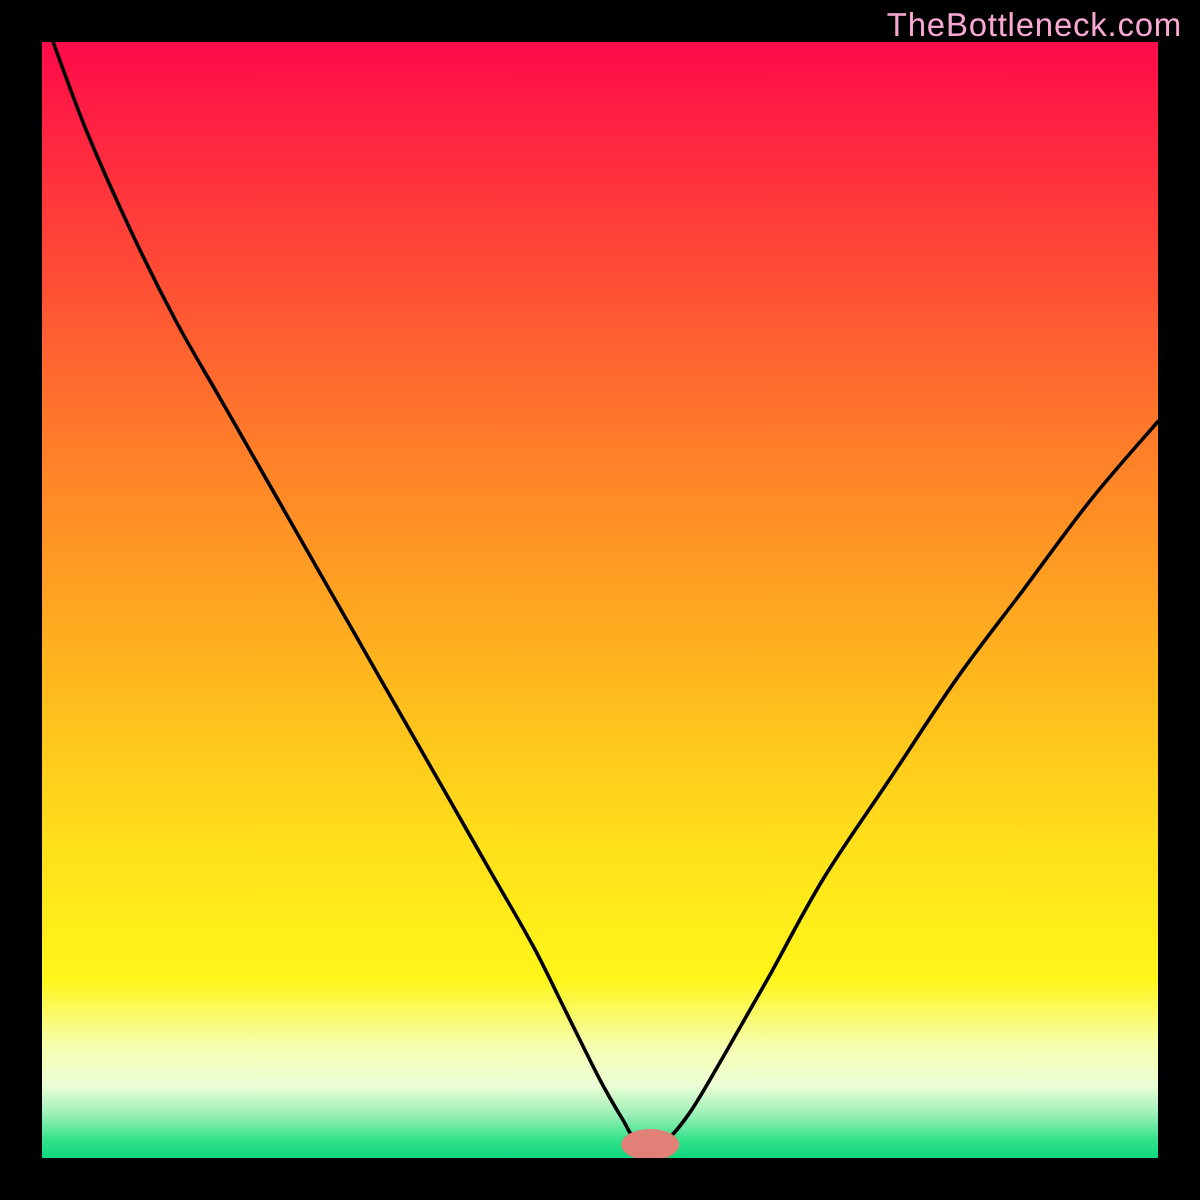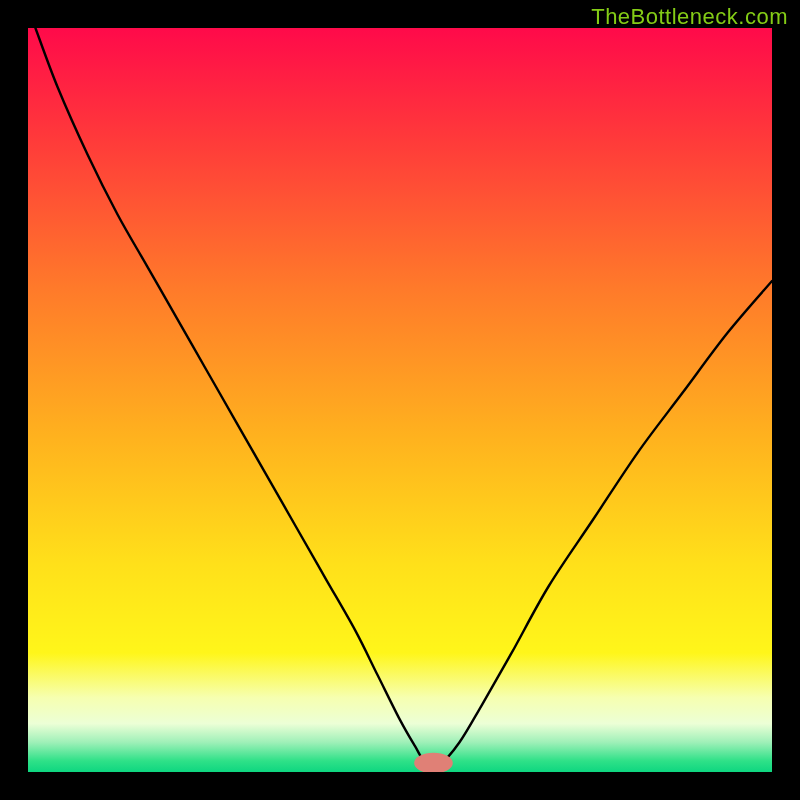--- a/index.html
+++ b/index.html
@@ -16,21 +16,21 @@
     top: 0;
     left: 0;
     width: 800px;
     height: 800px;
     background: #000;
   }
   .watermark {
     position: absolute;
     top: 4px;
     right: 12px;
-    color: #84cc16;
+    color: #f9a8d4;
     font-size: 22px;
     letter-spacing: 0.5px;
     font-weight: 400;
     user-select: none;
   }
   .plot {
     position: absolute;
     left: 28px;
     top: 28px;
     width: 744px;

